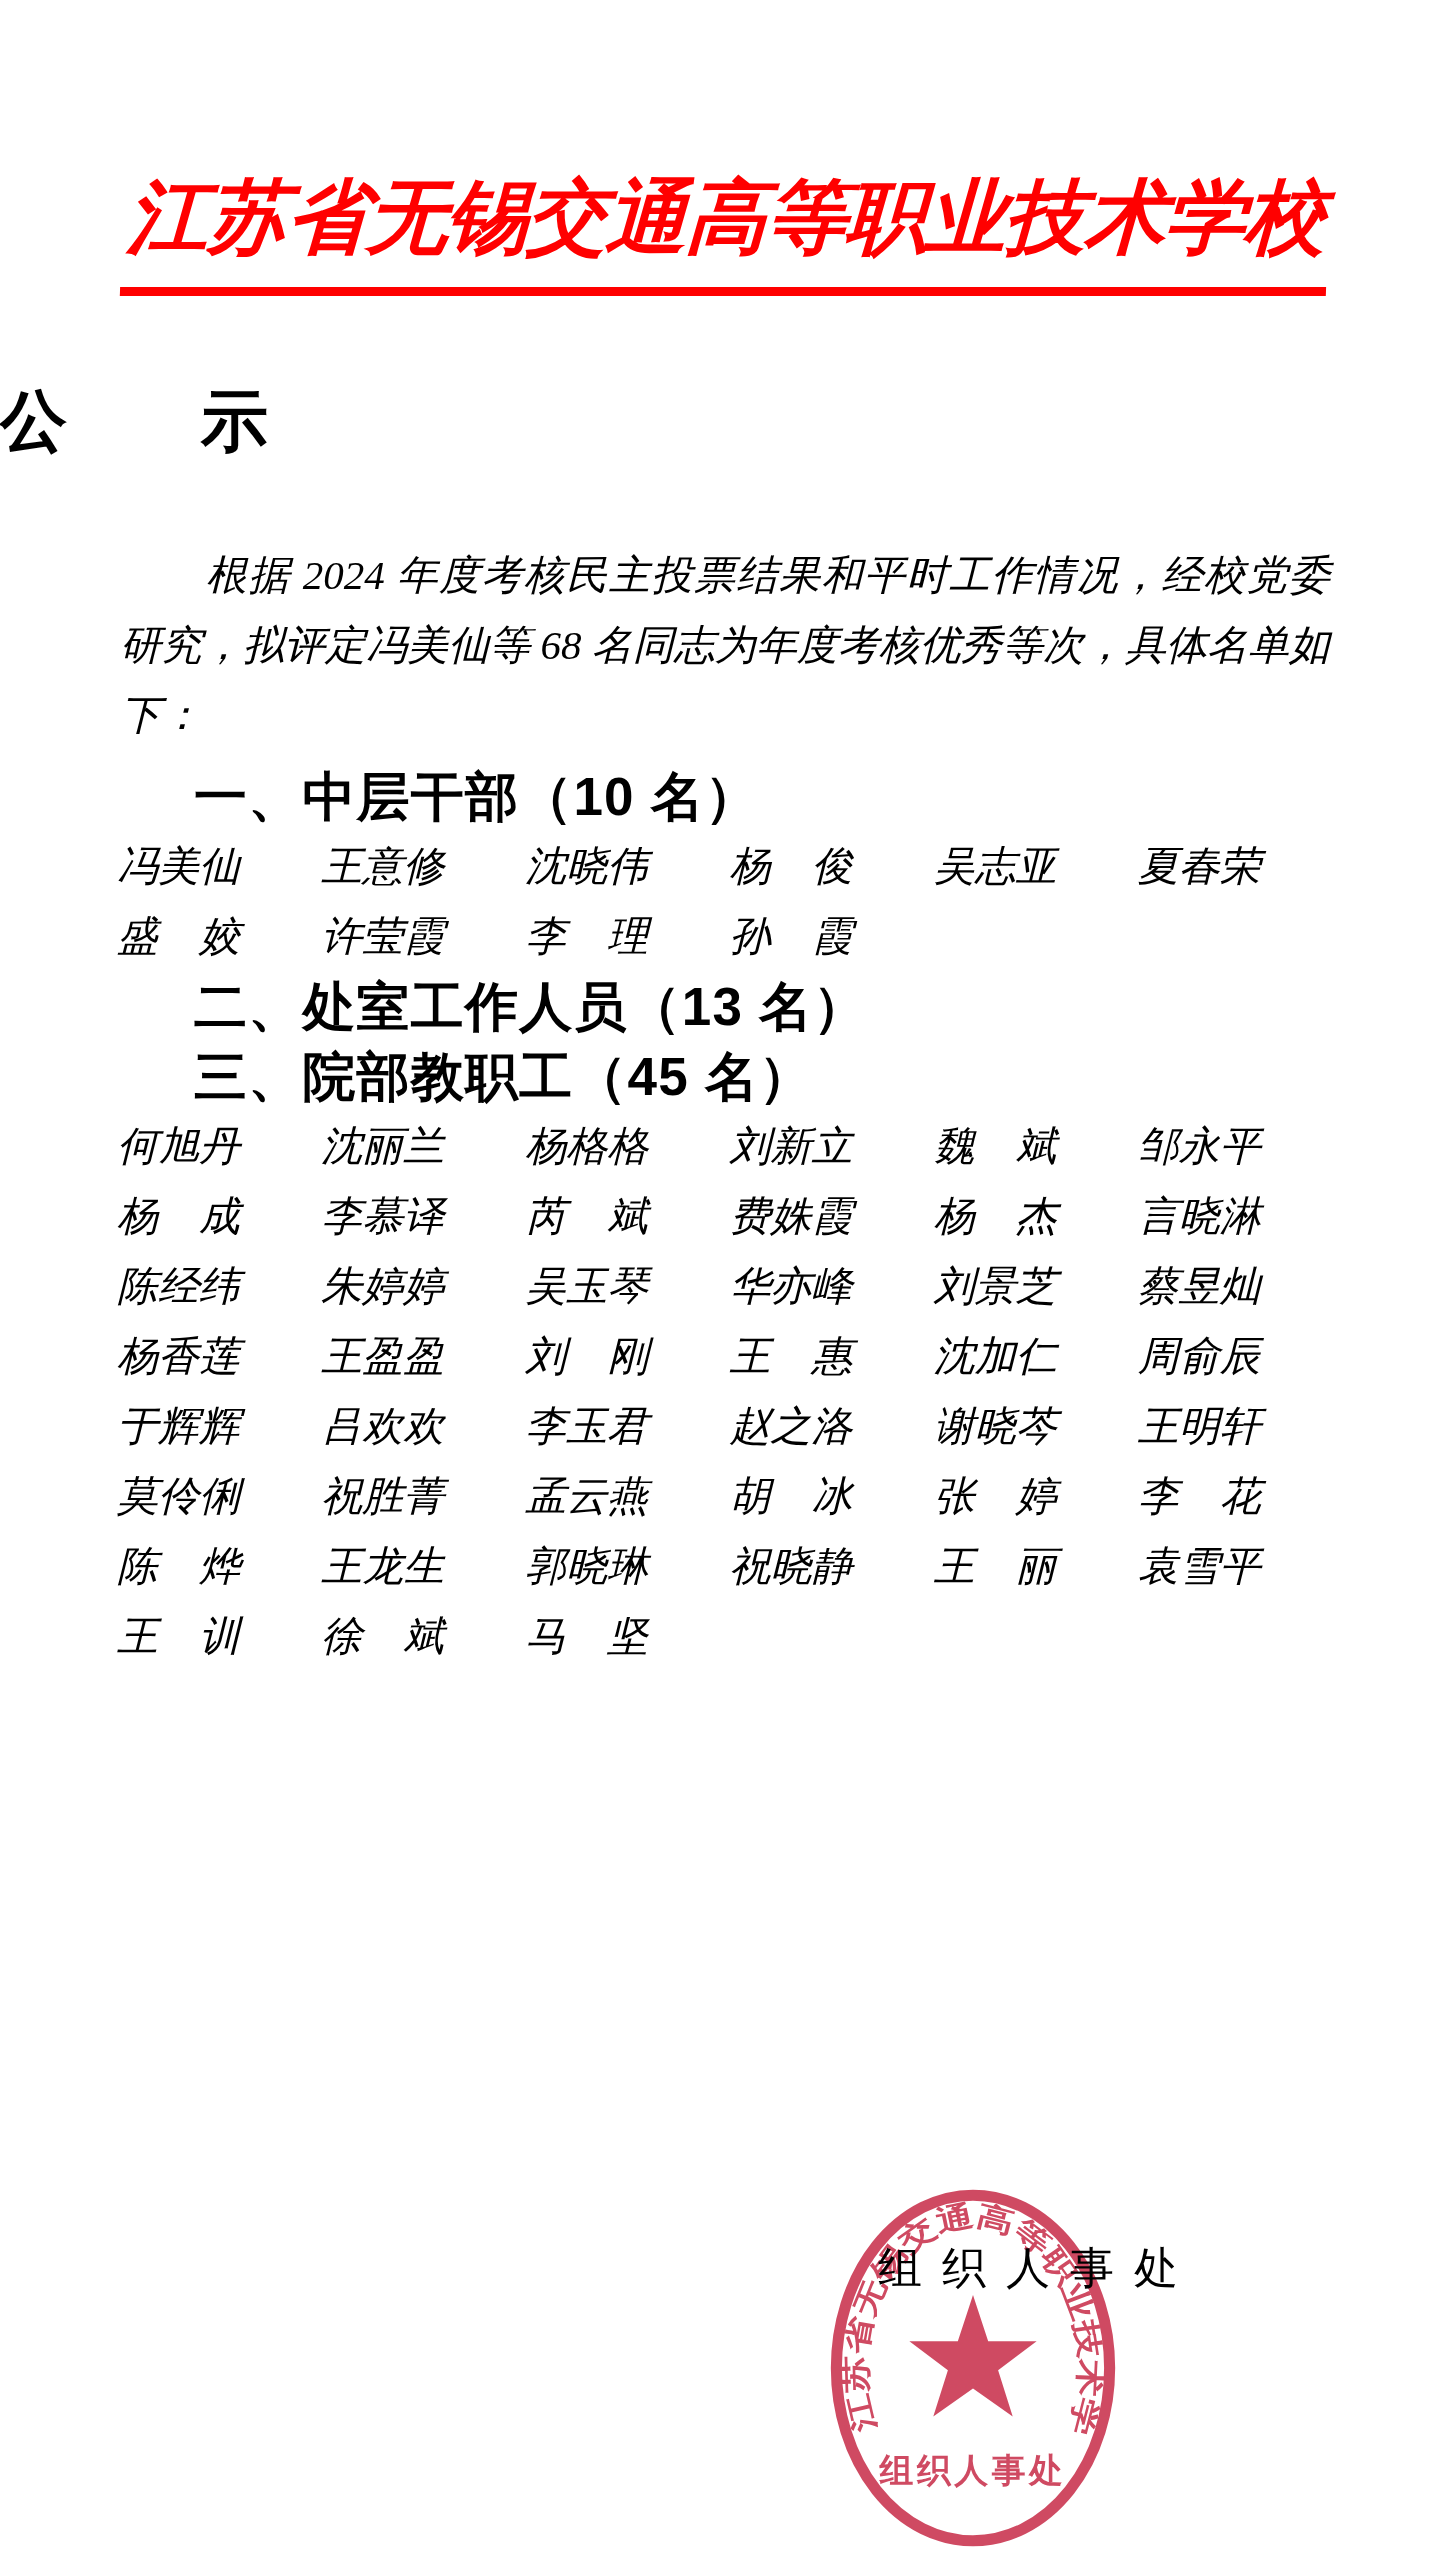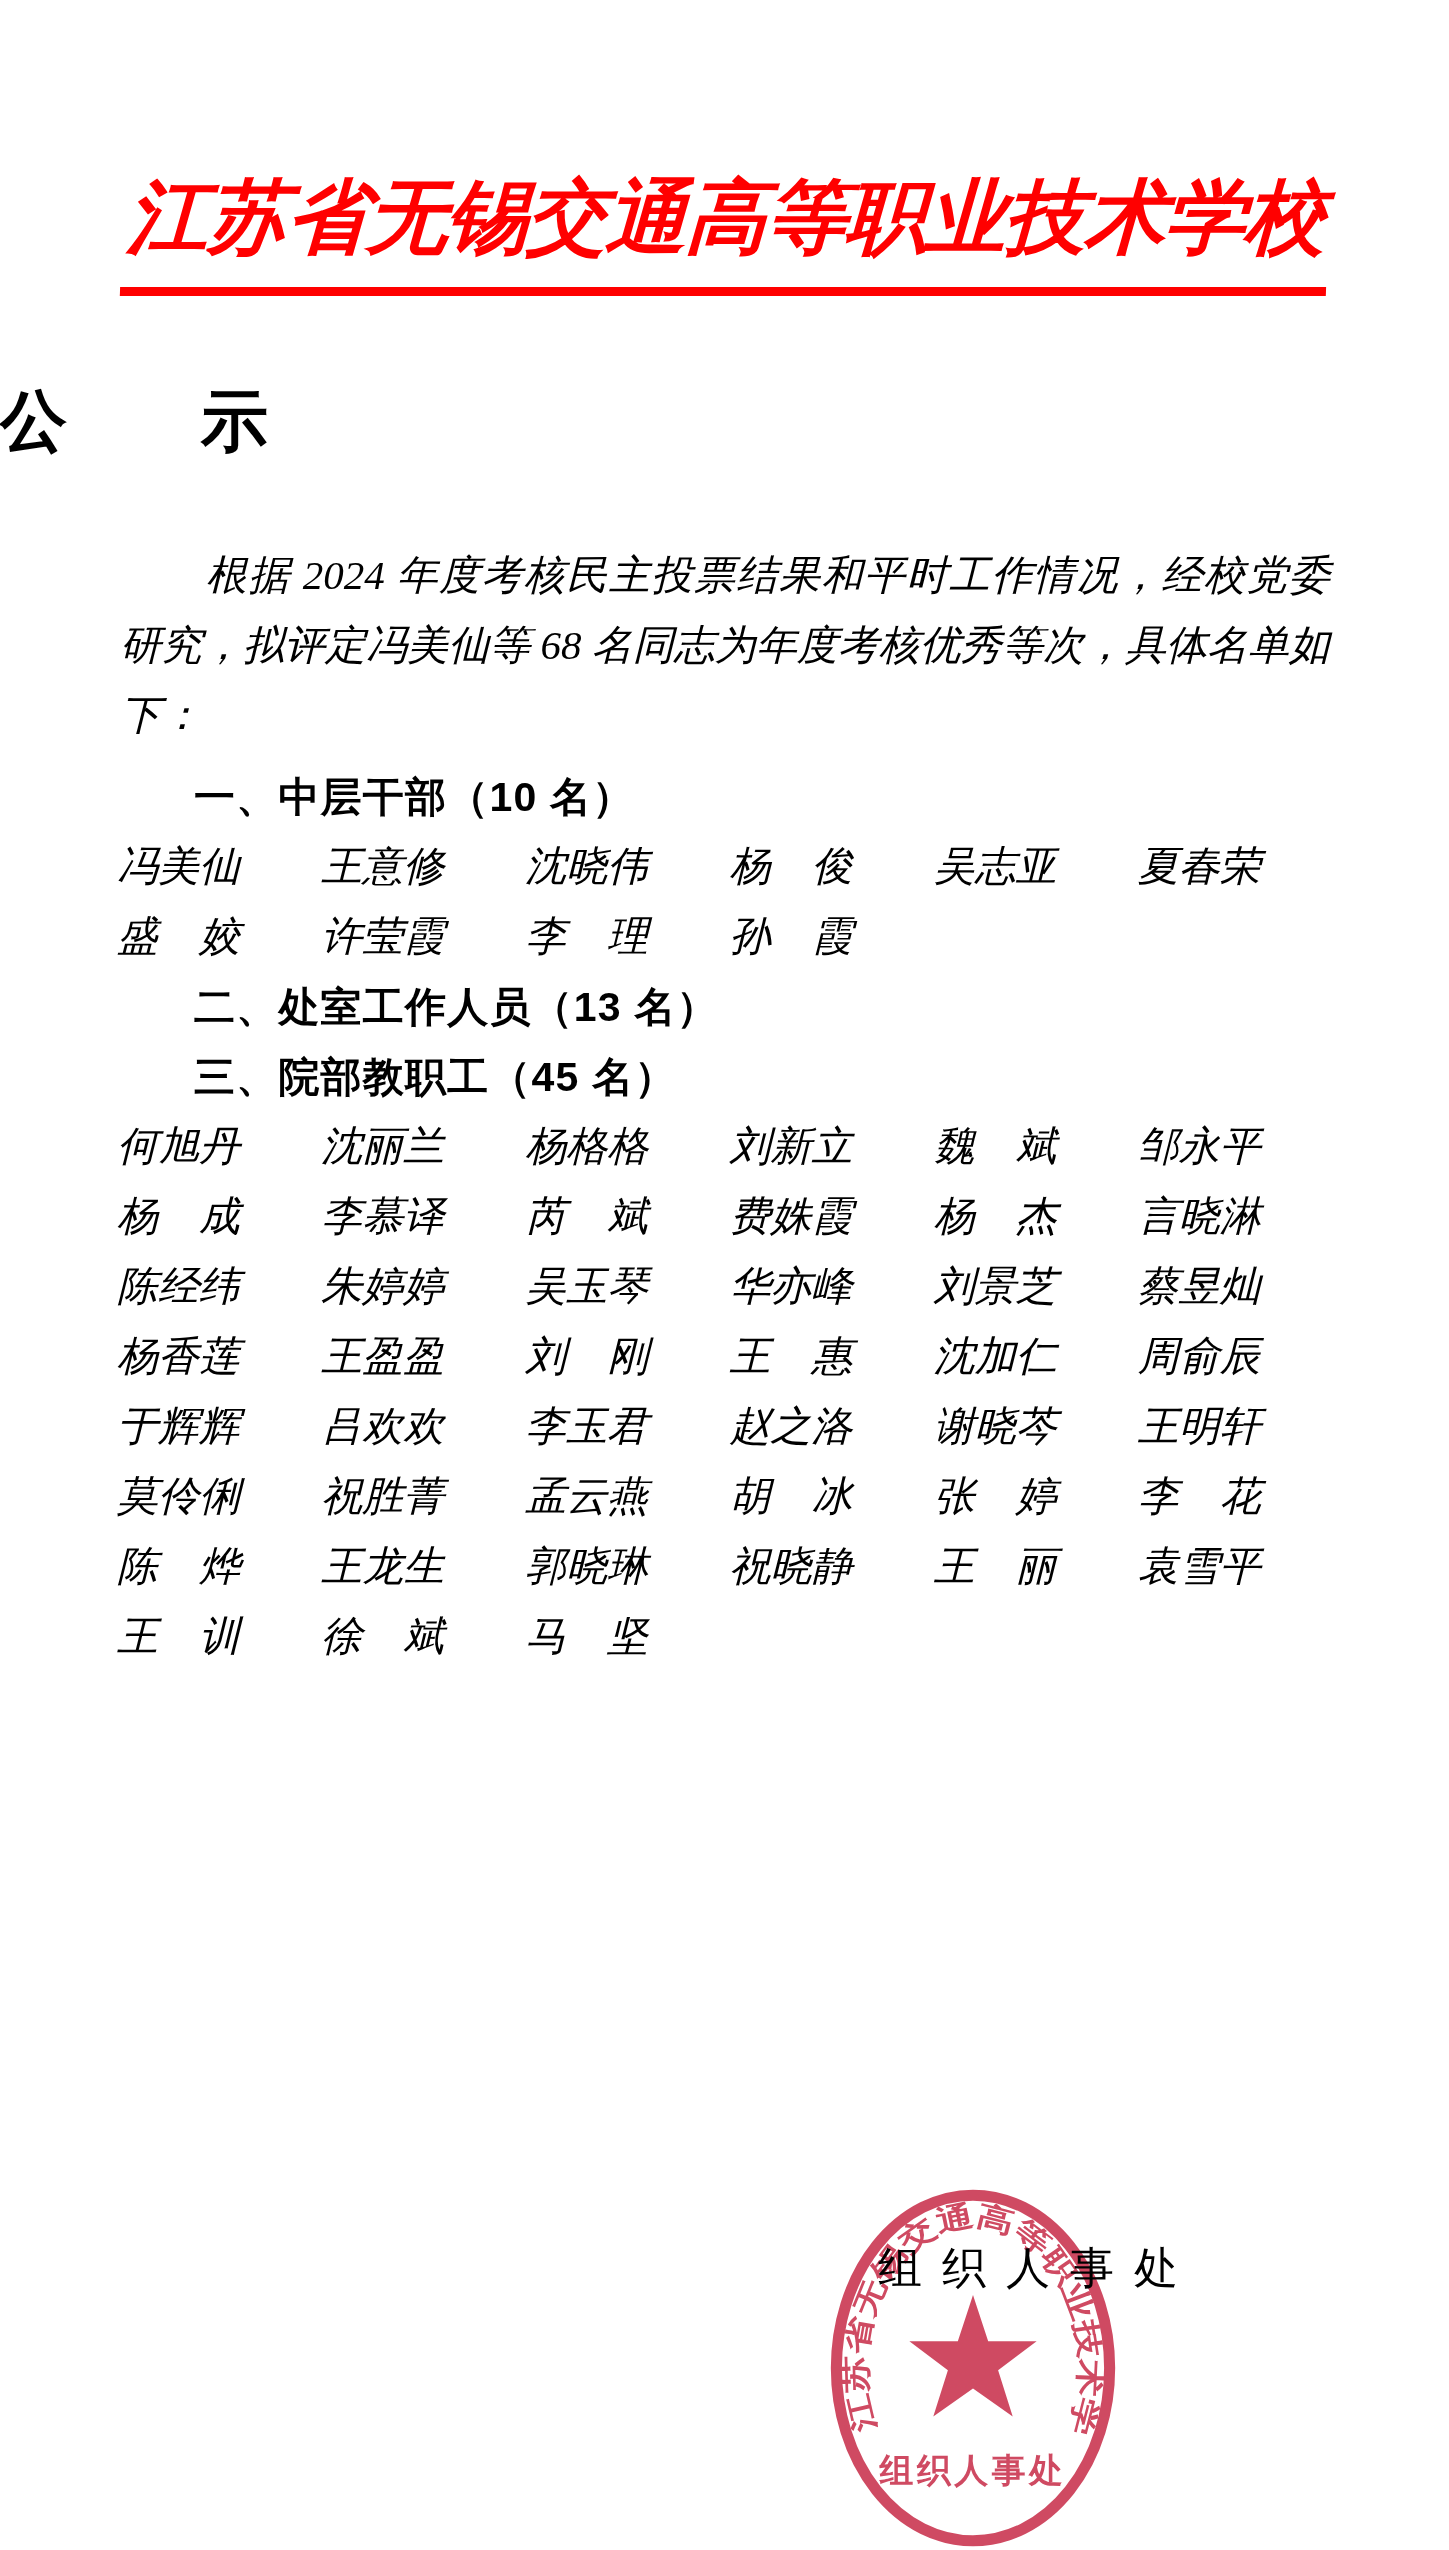--- a/index.html
+++ b/index.html
@@ -44,21 +44,21 @@
     margin:12px;
     font-size:41px;
     line-height:70px;
     font-style:italic;
     text-align:justify;
     text-indent:86px;
   }
   .intro{margin-top:75px;}
   .section-heading{
     margin:0;
-    font-size:41px;
+    font-size:53px;
     line-height:70px;
     font-weight:bold;
     font-style:normal;
     font-family:"Liberation Sans", sans-serif;
     text-indent:86px;
     letter-spacing:1.2px;
   }
   .name-grid{
     display:grid;
     grid-template-columns:repeat(6,1fr);

